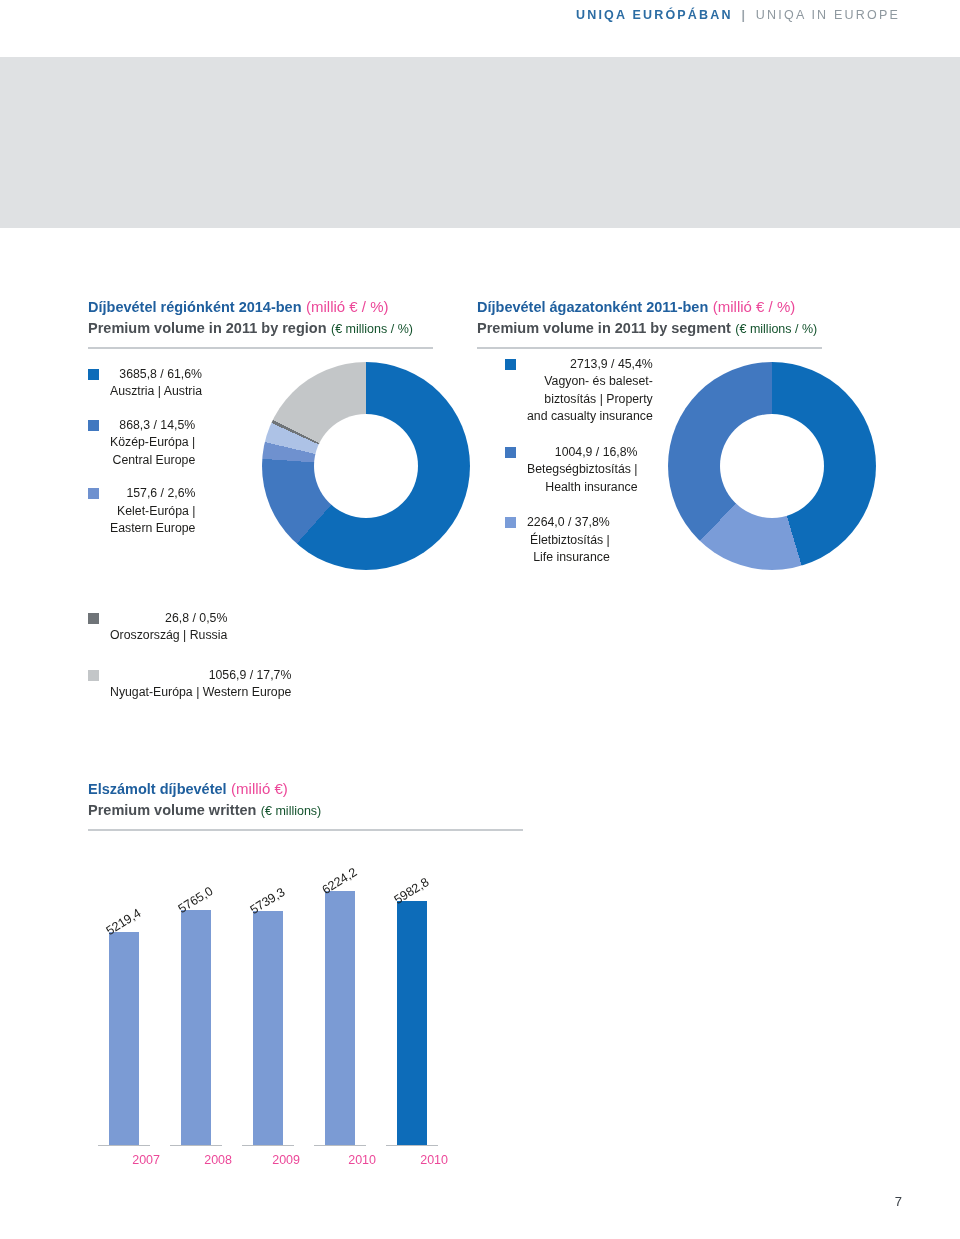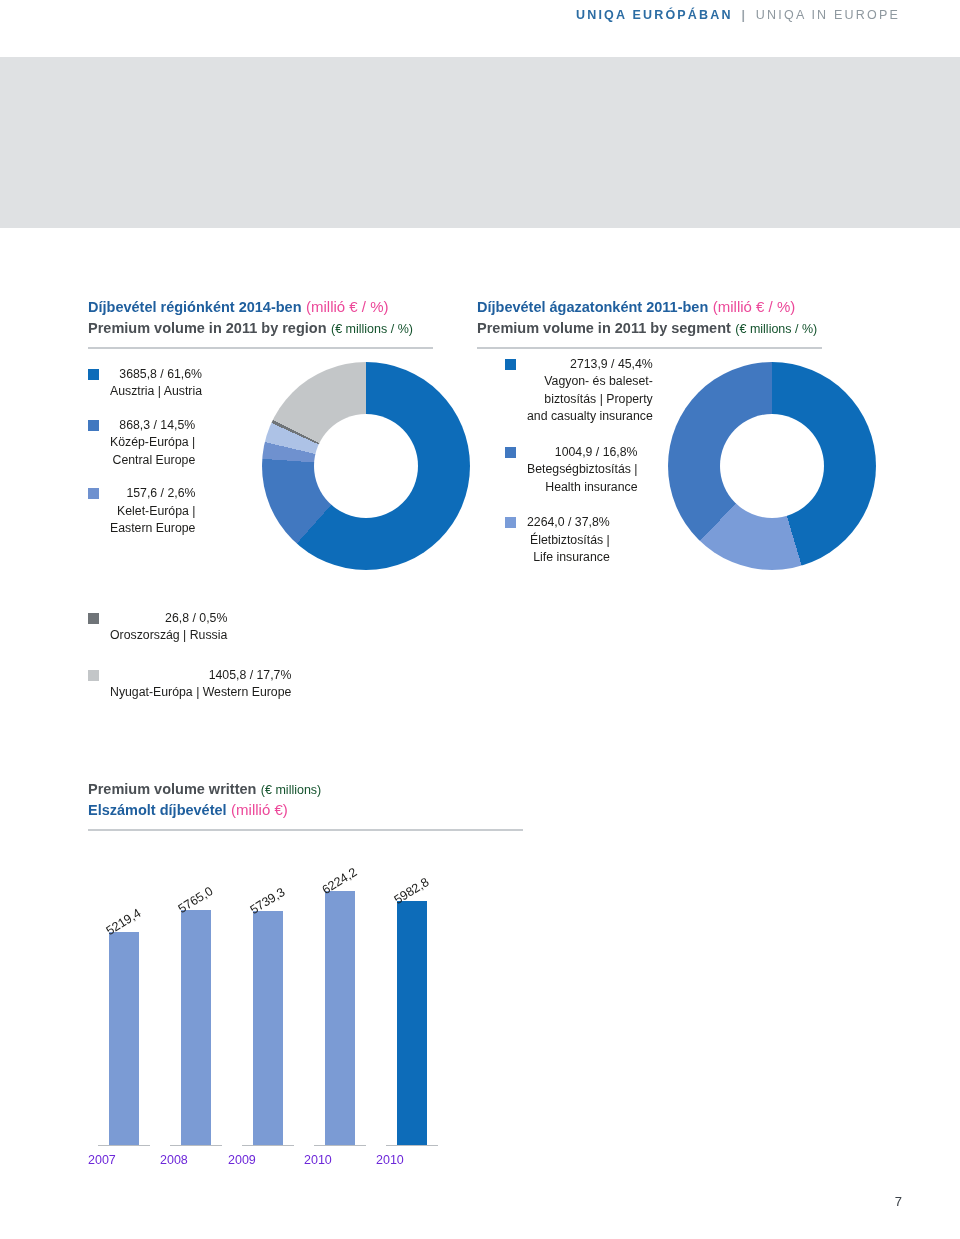--- a/index.html
+++ b/index.html
@@ -53,22 +53,22 @@
   .barchart{position:absolute;}
   .bars{position:relative;height:265px;}
   .bar{position:absolute;bottom:0;}
   .bar-val{
     position:absolute;white-space:nowrap;font-size:12.5px;color:#1d1d1b;
     transform:rotate(-32deg);transform-origin:left bottom;
   }
   .axis{position:absolute;left:0;top:0;width:100%;}
   .tick{position:absolute;height:1px;background:#b9bdc1;top:0;}
   .xlab{
-    position:absolute;top:8px;font-size:12.5px;color:#6d28d9;
-    text-align:left;
+    position:absolute;top:8px;font-size:12.5px;color:#ec4899;
+    text-align:right;
   }
 
   .pageno{
     position:absolute;right:58px;bottom:30px;
     font-size:13px;color:#3d4349;font-weight:normal;
   }
 </style>
 </head>
 <body>
 
@@ -122,21 +122,21 @@
     <div class="lg-item" style="margin-bottom:22px;">
       <span class="lg-sw" style="background:#6f7478"></span>
       <span class="lg-txt">
         <span class="v">26,8 / 0,5%</span>
         <span class="n">Oroszország | Russia</span>
       </span>
     </div>
     <div class="lg-item">
       <span class="lg-sw" style="background:#c3c6c8"></span>
       <span class="lg-txt">
-        <span class="v">1405,8 / 17,7%</span>
+        <span class="v">1056,9 / 17,7%</span>
         <span class="n">Nyugat-Európa | Western Europe</span>
       </span>
     </div>
   </div>
 
   <div class="donut" id="donut-region" style="left: 262px; top: 362px; width: 208px; height: 208px; background: conic-gradient(rgb(13, 108, 185) 0deg, rgb(13, 108, 185) 221.76deg, rgb(65, 120, 192) 221.76deg, rgb(65, 120, 192) 273.96deg, rgb(111, 145, 207) 273.96deg, rgb(111, 145, 207) 283.32deg, rgb(173, 194, 230) 283.32deg, rgb(173, 194, 230) 294.48deg, rgb(111, 116, 120) 294.48deg, rgb(111, 116, 120) 296.28deg, rgb(195, 198, 200) 296.28deg, rgb(195, 198, 200) 360deg);">
     <div class="hole" style="width:104px;height:104px;"></div>
   </div>
 
   <div class="block" style="left:477px;top:296px;width:345px;">
@@ -176,24 +176,24 @@
       </span>
     </div>
   </div>
 
   <div class="donut" id="donut-segment" style="left: 668px; top: 362px; width: 208px; height: 208px; background: conic-gradient(rgb(13, 108, 185) 0deg, rgb(13, 108, 185) 163.44deg, rgb(122, 156, 216) 163.44deg, rgb(122, 156, 216) 223.92deg, rgb(65, 120, 192) 223.92deg, rgb(65, 120, 192) 360deg);">
     <div class="hole" style="width:104px;height:104px;"></div>
   </div>
 
   <div class="block" style="left:88px;top:778px;width:435px;">
     <div class="blk-title">
+      <div><span class="t-hu">Elszámolt díjbevétel</span>
+        <span class="t-hu"><span class="unit">(millió €)</span></span></div>
       <div><span class="t-en">Premium volume written</span>
         <span class="t-en"><span class="unit">(€ millions)</span></span></div>
-      <div><span class="t-hu">Elszámolt díjbevétel</span>
-        <span class="t-hu"><span class="unit">(millió €)</span></span></div>
     </div>
     <div class="rule"></div>
   </div>
 
   <div class="barchart" style="left:88px;top:880px;width:360px;">
     <div class="bars" id="bars-area">
         <div class="bar" style="left: 21px; width: 30px; height: 212.791px; background: rgb(123, 155, 212);"></div>
         <div class="bar-val" style="left: 23px; top: 44.2091px;">5219,4</div>
         <div class="bar" style="left: 93px; width: 30px; height: 235.035px; background: rgb(123, 155, 212);"></div>
         <div class="bar-val" style="left: 95px; top: 21.9654px;">5765,0</div>

